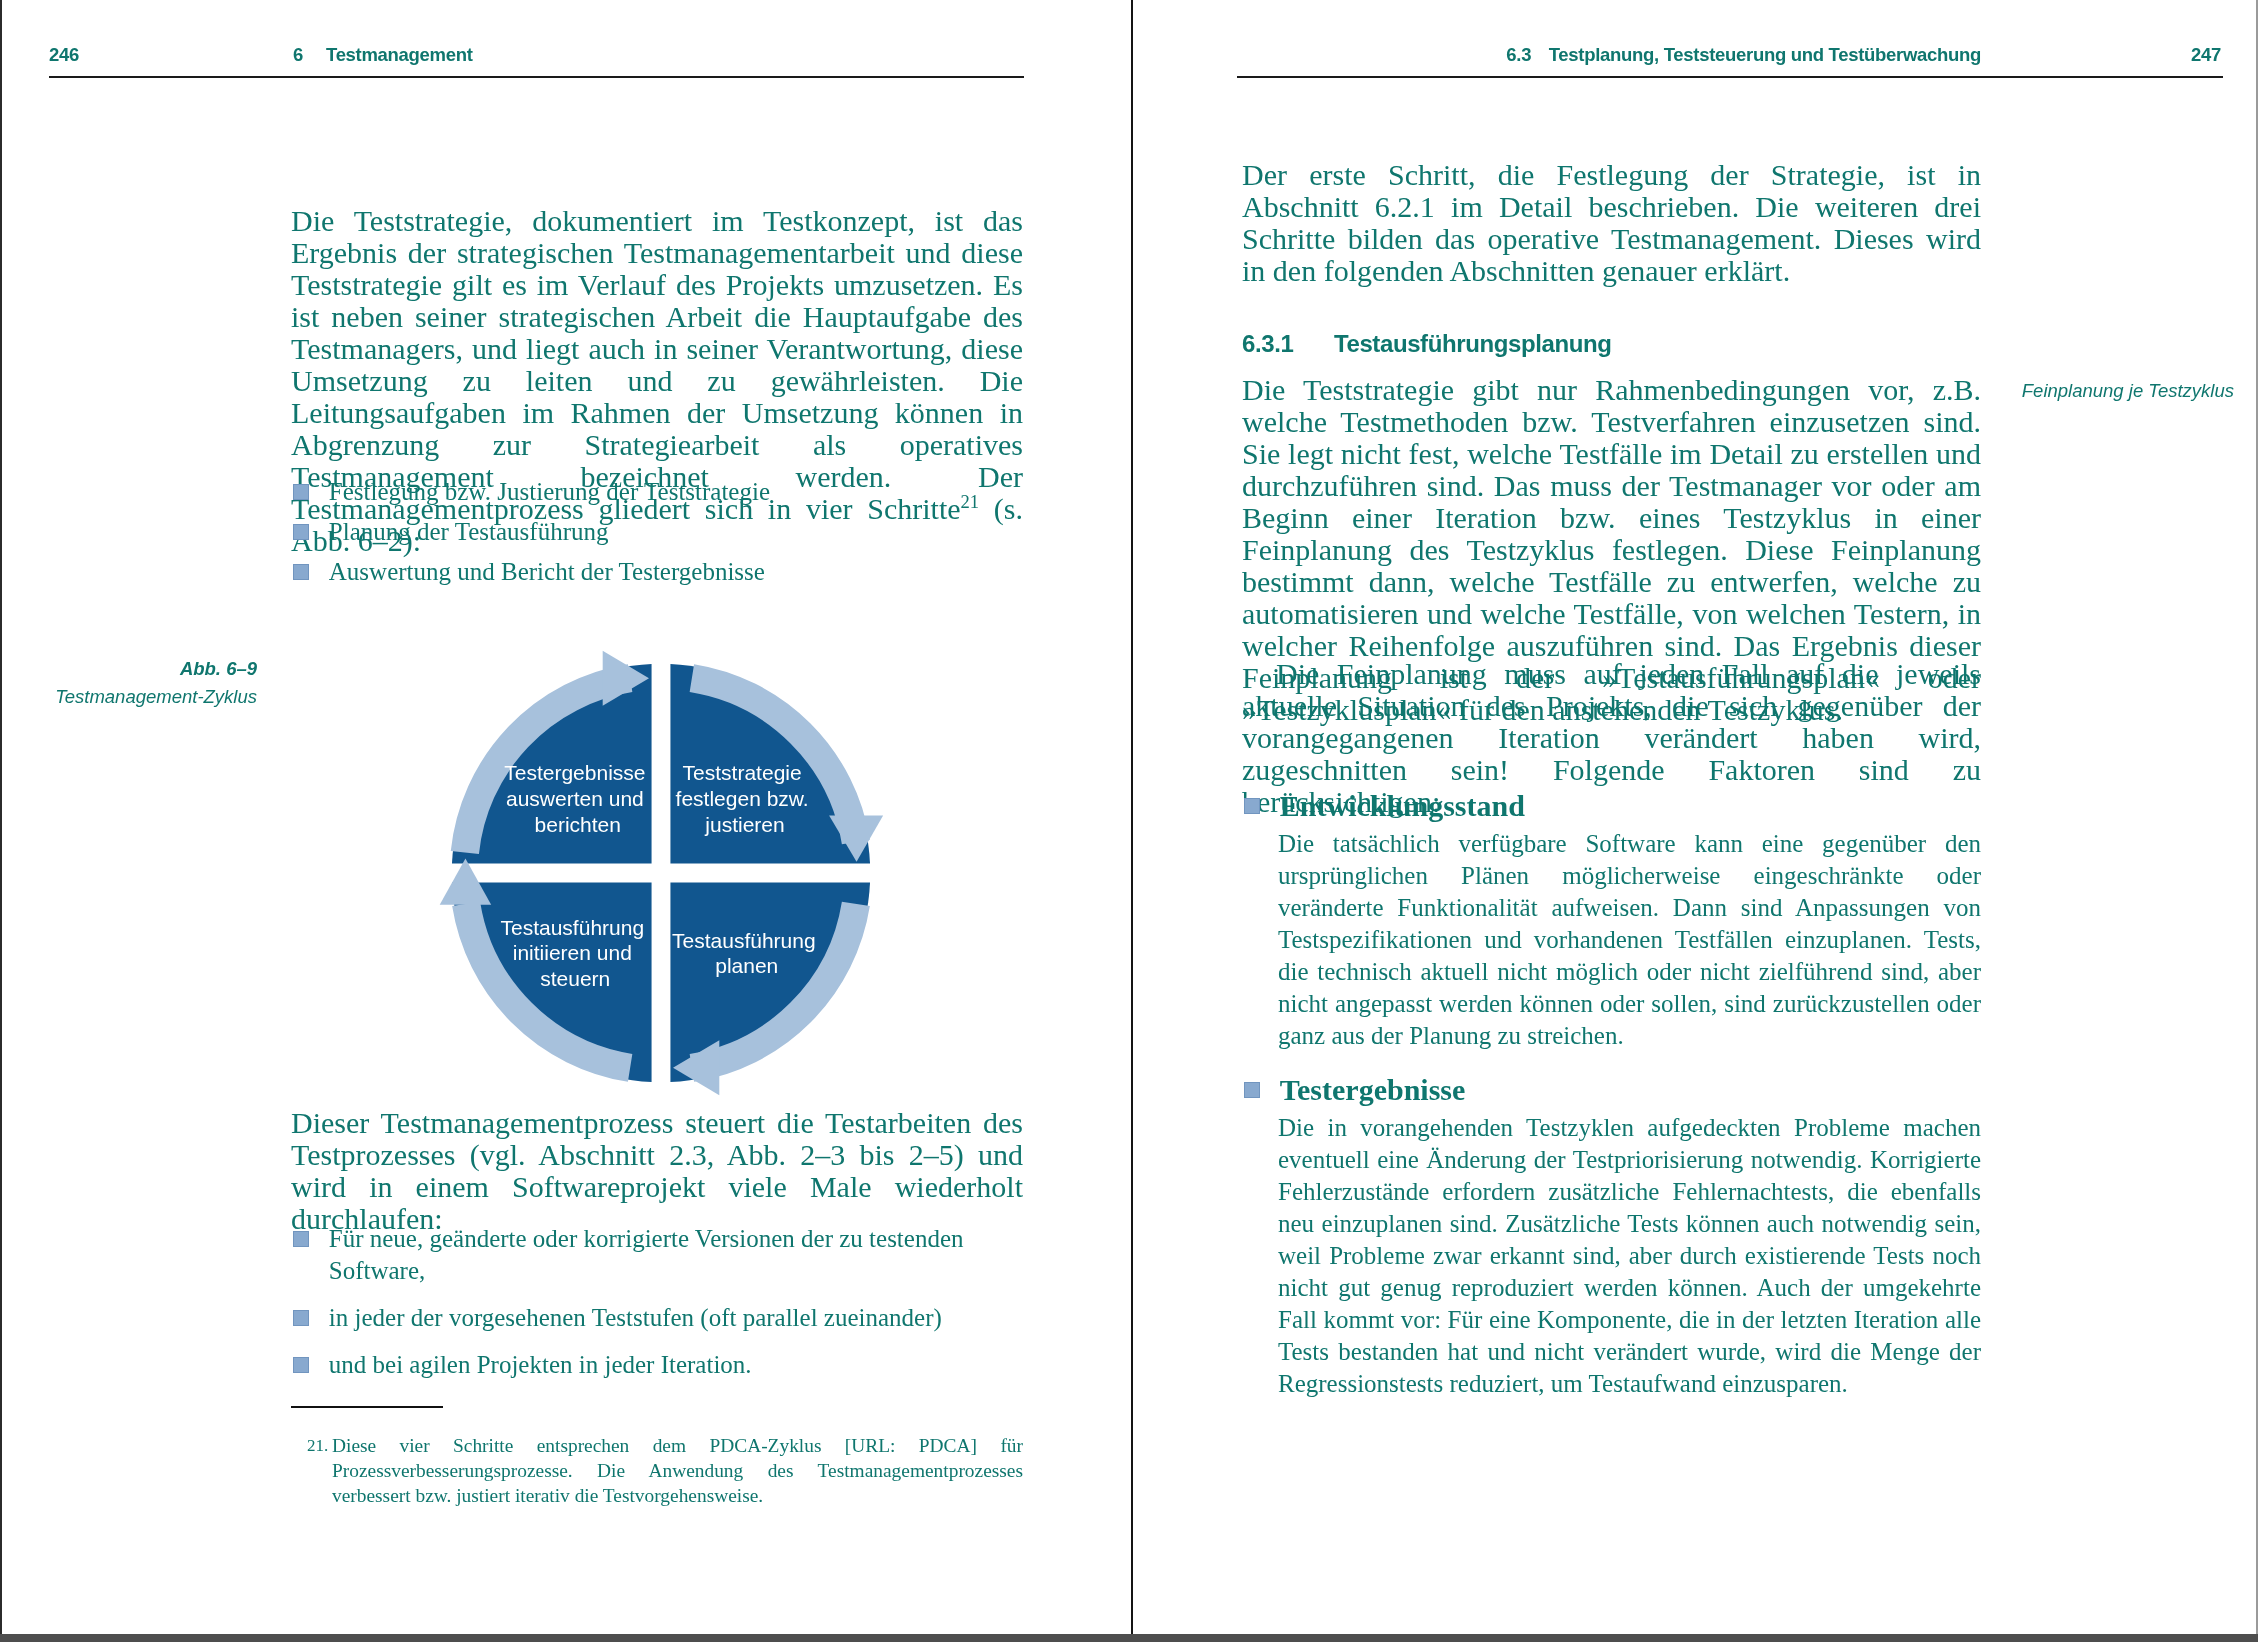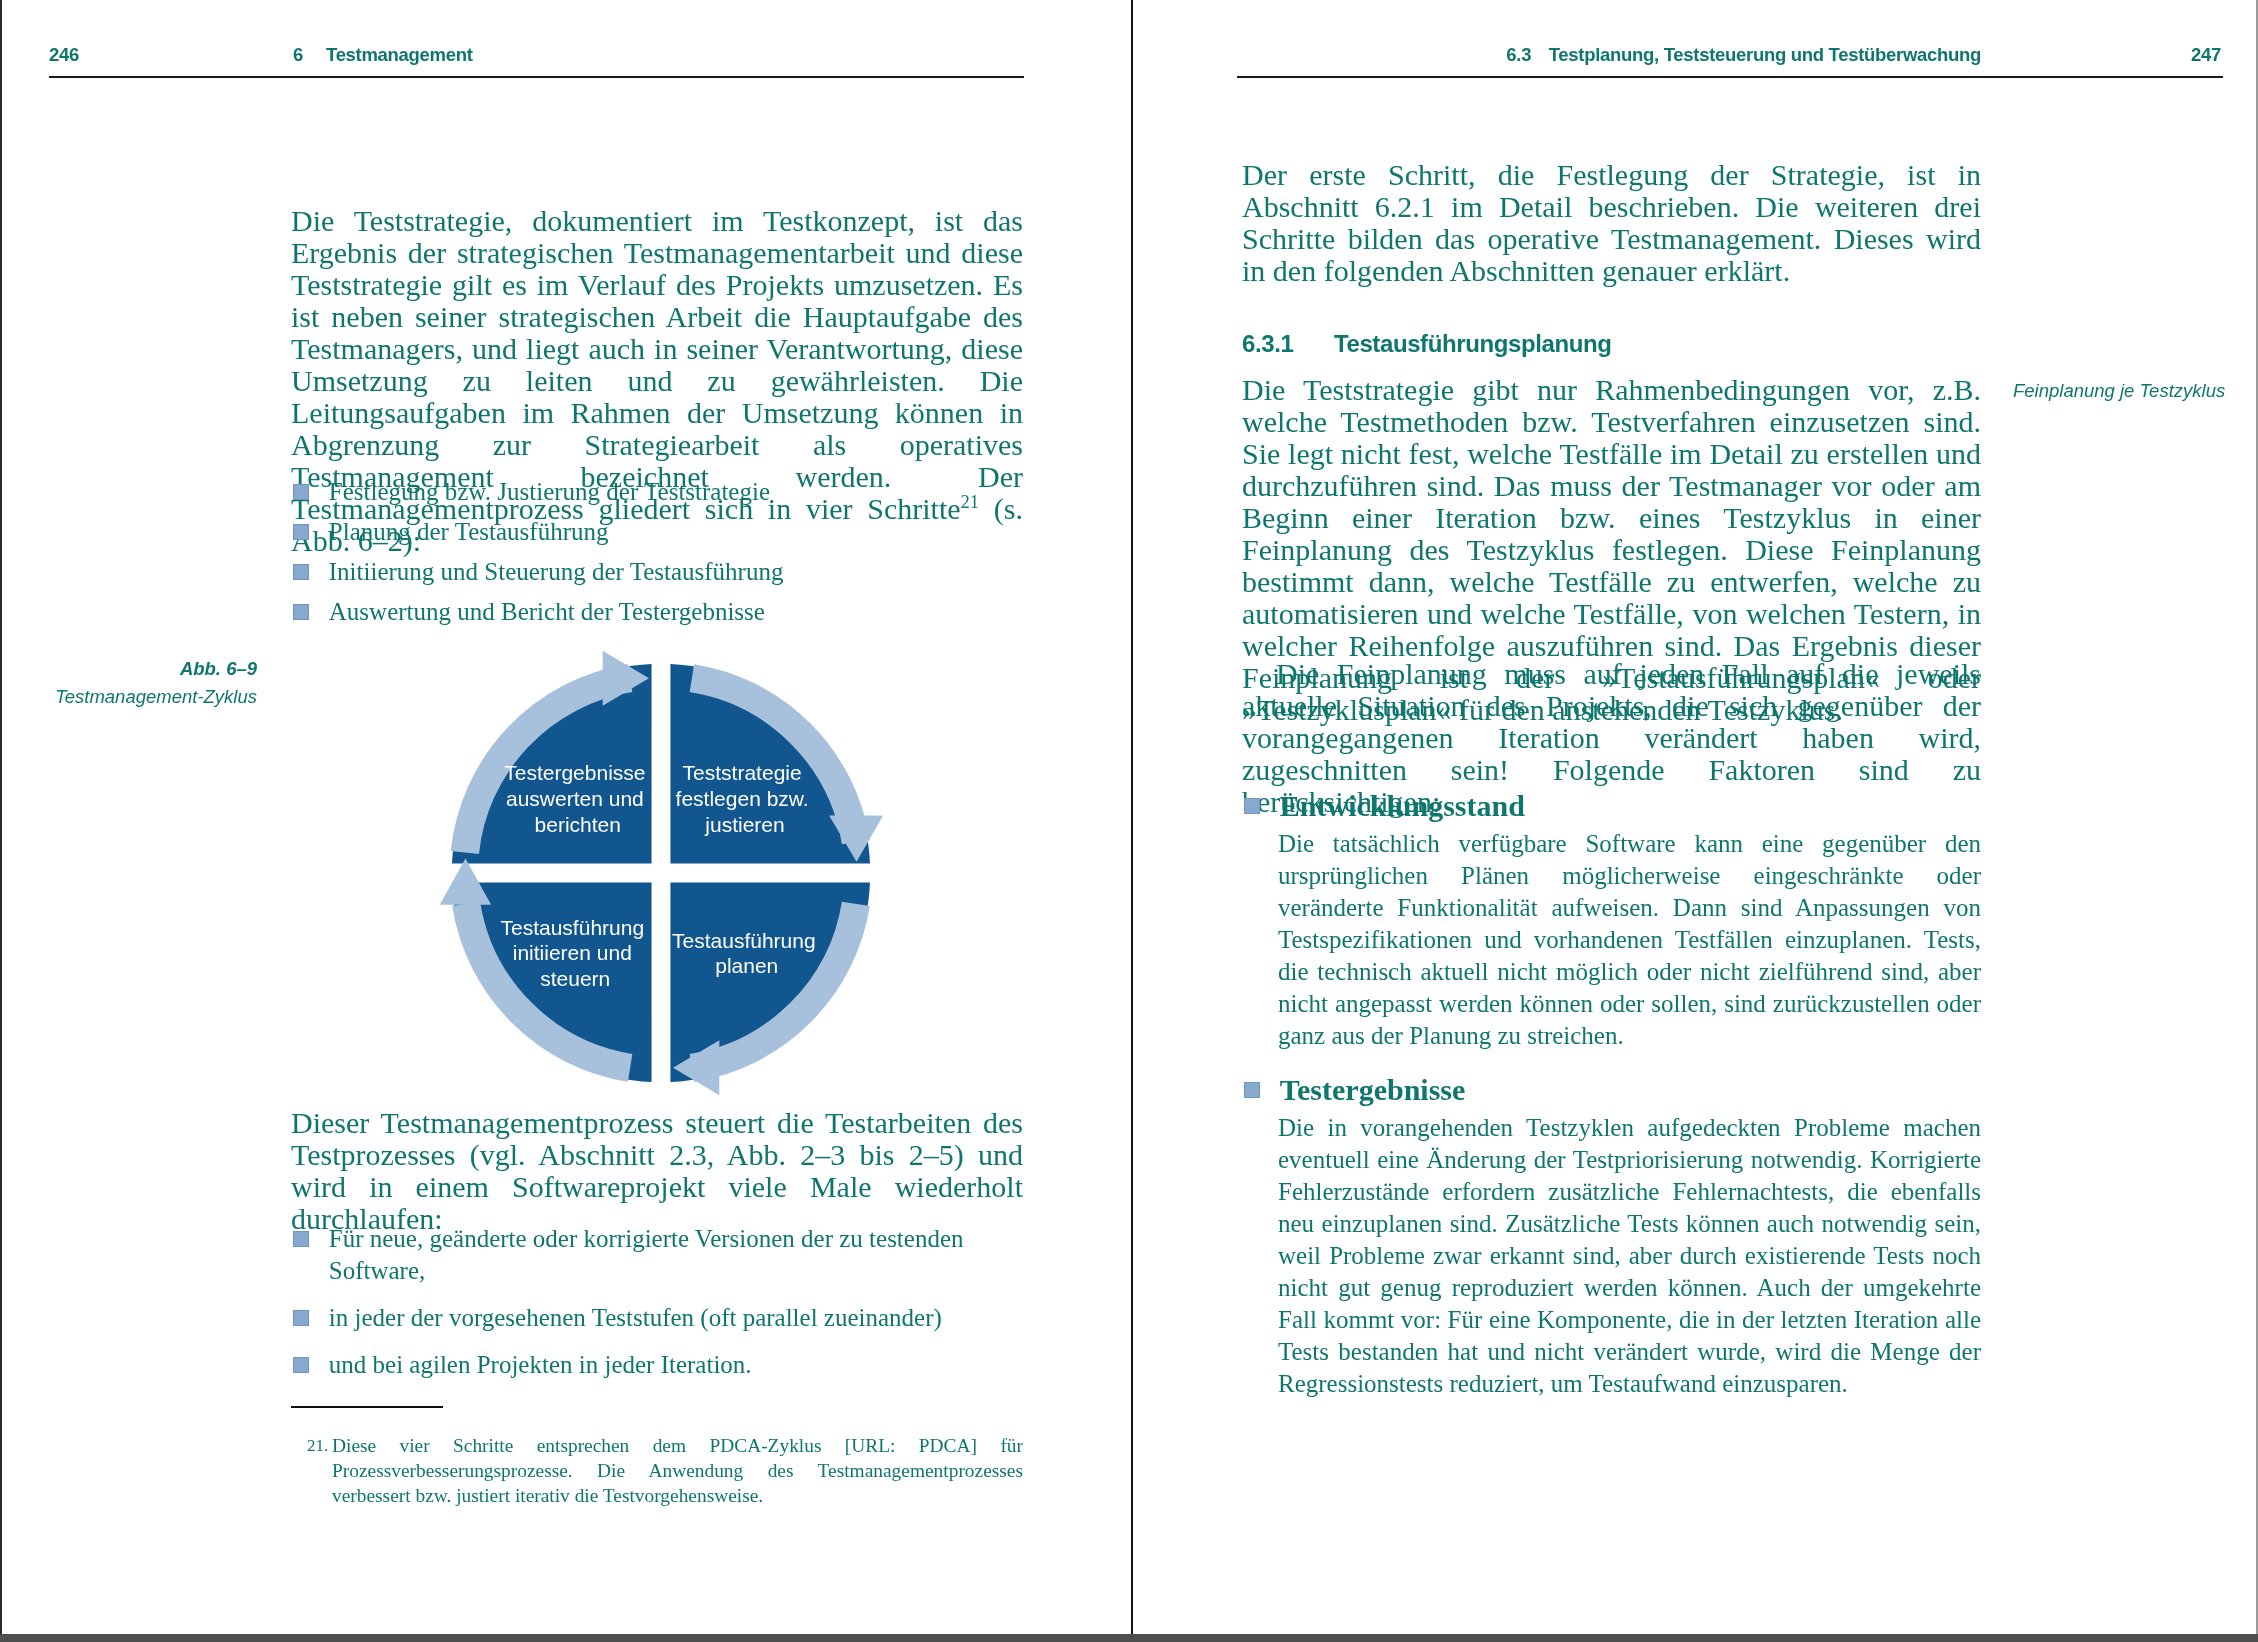--- a/index.html
+++ b/index.html
@@ -38,21 +38,21 @@
   .blist.spread li{margin-bottom:15px;}
   .bsq{flex:0 0 auto;width:14px;height:14px;background:#88a9cf;border:0.9px solid #7195bf;
        margin:8px 20px 0 1.8px;}
   .btext{flex:1 1 auto;text-align:left;}
 
   
   .fig-caption{position:absolute;left:35px;top:655px;width:222px;text-align:right;
                font-family:"Liberation Sans","DejaVu Sans",sans-serif;font-size:18.5px;
                line-height:28px;font-style:italic;}
   .fig-caption .cap-label{font-weight:bold;}
-  .margin-note{position:absolute;left:2013px;top:379px;width:221px;text-align:left;
+  .margin-note{position:absolute;left:2013px;top:379px;width:221px;text-align:right;
                font-family:"Liberation Sans","DejaVu Sans",sans-serif;font-size:18.5px;
                font-style:italic;line-height:24px;}
 
   
   .factors{position:absolute;left:1242px;top:790px;width:739px;}
   .factor-title-row{display:flex;align-items:flex-start;margin-bottom:6.2px;
                     font-family:"Liberation Serif","DejaVu Serif",serif;
                     font-size:30px;line-height:32px;font-weight:bold;}
   .factor-text{margin:0 0 22px 36px;font-family:"Liberation Serif","DejaVu Serif",serif;
                font-size:25px;line-height:32px;text-align:justify;hyphens:auto;}
@@ -95,24 +95,20 @@
   </div>
 
   <ul class="blist" style="left:291px;top:476px;width:732px;">
     <li>
       <span class="bsq"></span>
       <span class="btext">Festlegung bzw. Justierung der Teststrategie</span>
     </li>
     <li>
       <span class="bsq"></span>
       <span class="btext">Planung der Testausführung</span>
-    </li>
-    <li>
-      <span class="bsq"></span>
-      <span class="btext">Initiierung und Steuerung der Testausführung</span>
     </li>
     <li>
       <span class="bsq"></span>
       <span class="btext">Auswertung und Bericht der Testergebnisse</span>
     </li>
   </ul>
 
   <div class="fig-caption">
     <div class="cap-label">Abb. 6–9</div>
     <div>Testmanagement-Zyklus</div>

